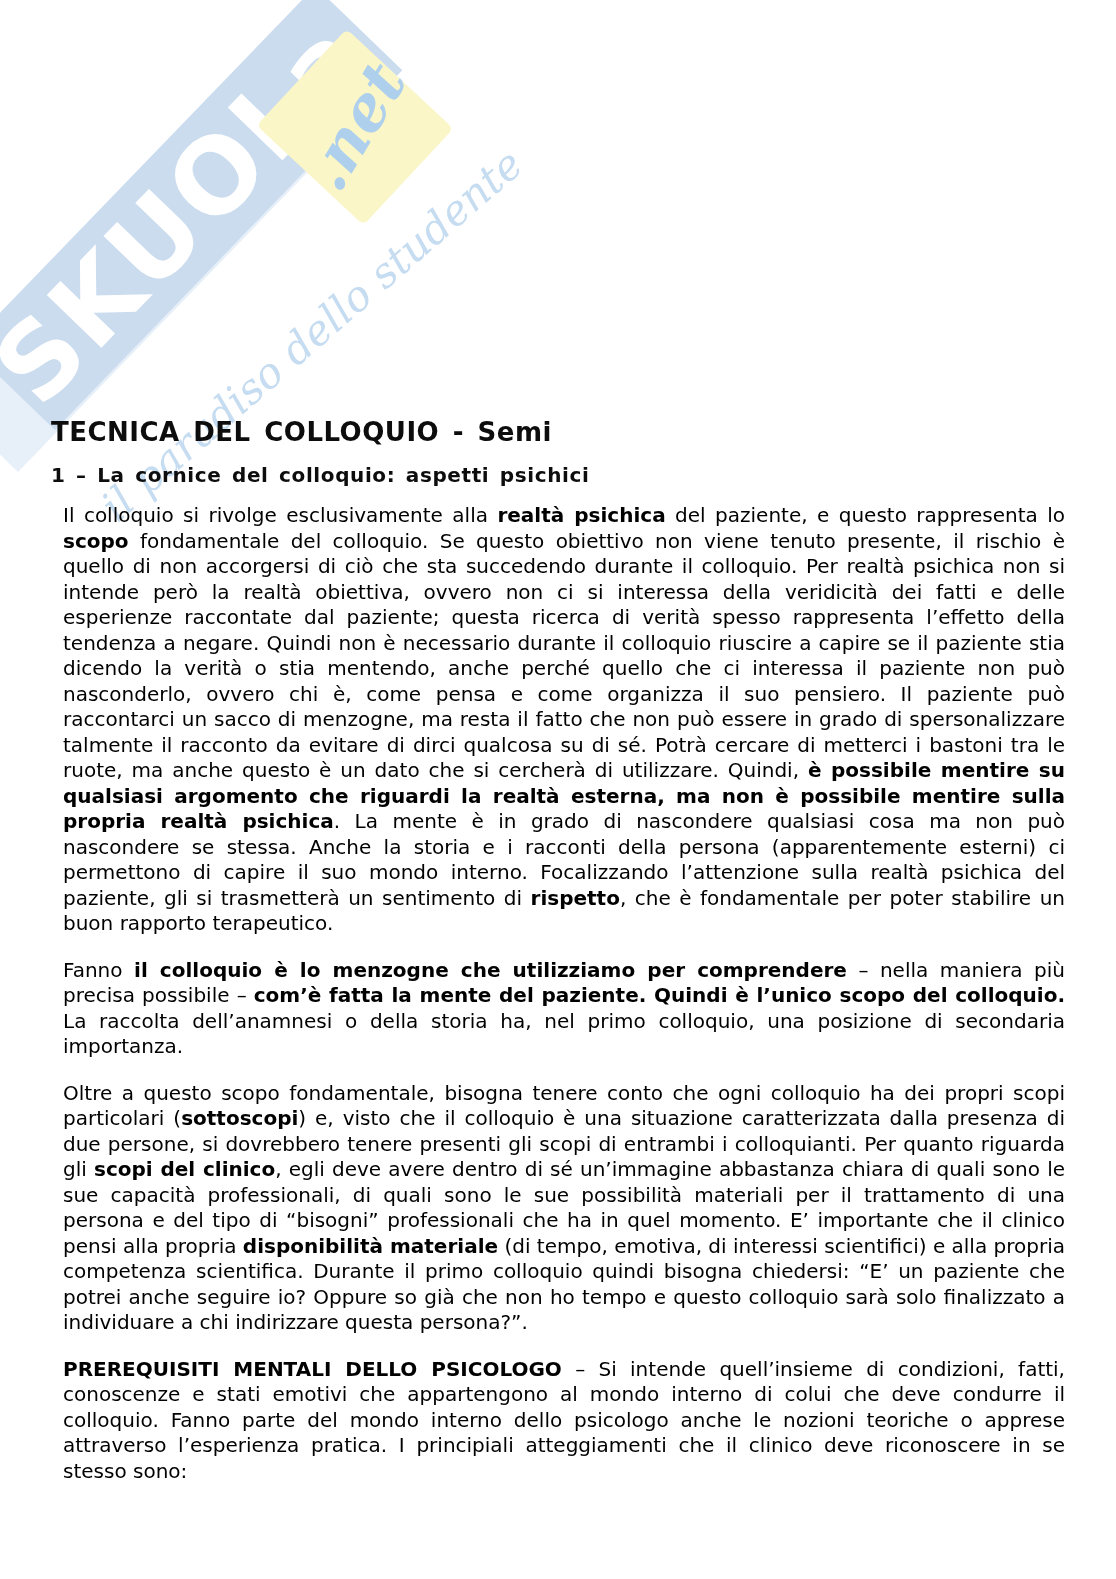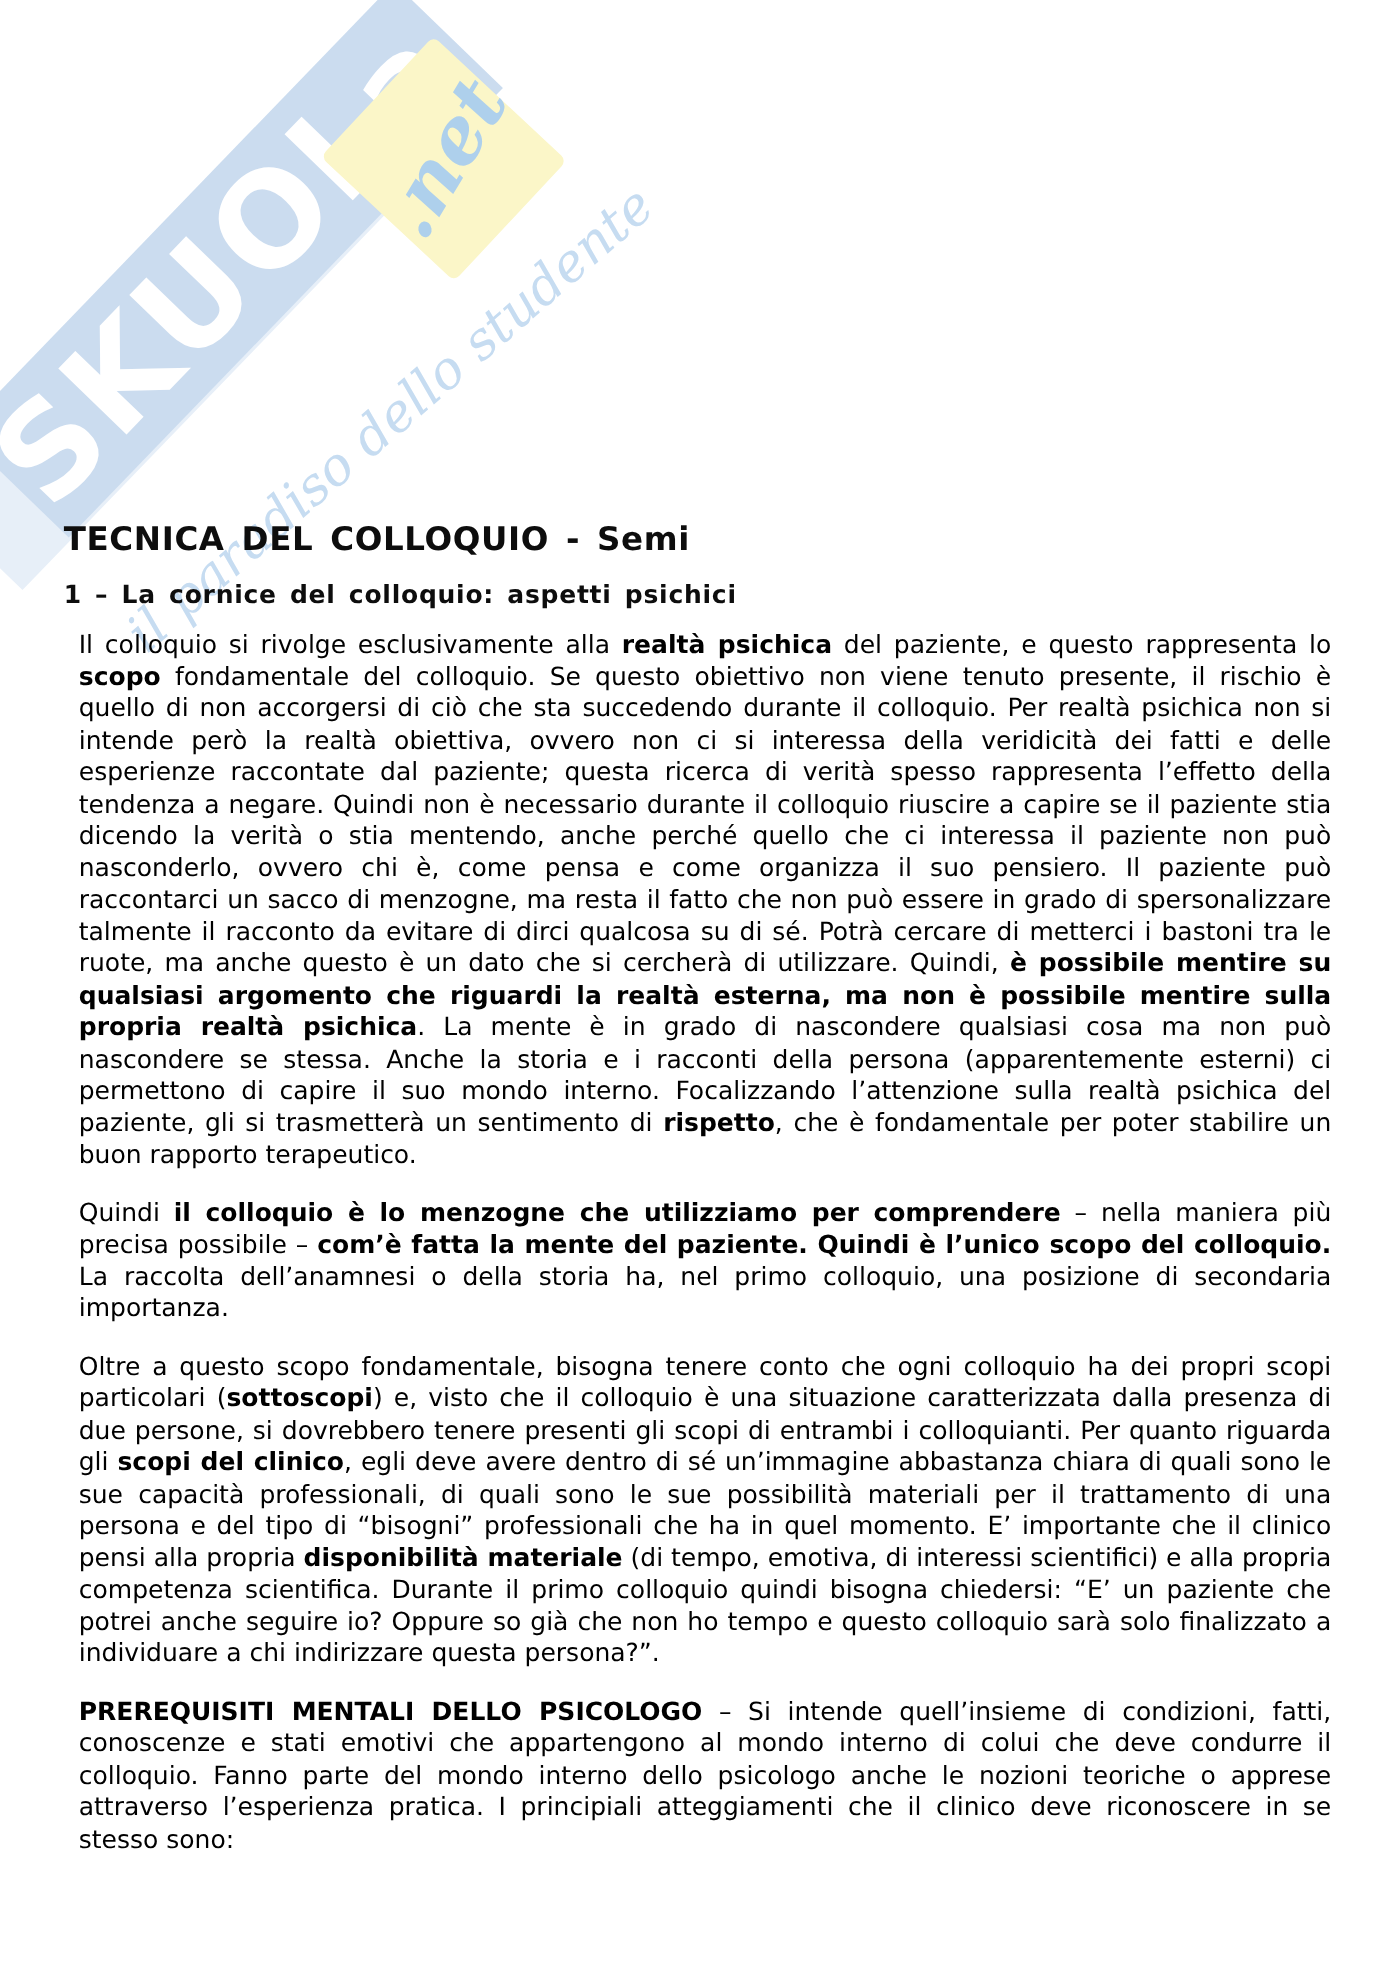--- a/index.html
+++ b/index.html
@@ -80,19 +80,19 @@
       <span class="wm-net" style="color: rgb(174, 208, 236);">.net</span>
     </div>
     <div class="wm-tagline" style="color: rgb(198, 220, 241);">il paradiso dello studente</div>
   </div>
 
   <div class="content">
     <h1 class="doc-title">TECNICA DEL COLLOQUIO - Semi</h1>
     <h2 class="doc-heading">1 – La cornice del colloquio: aspetti psichici</h2>
     <div class="paragraphs" id="paragraphs">
         <p><span>Il colloquio si rivolge esclusivamente alla </span><b>realtà psichica</b><span> del paziente, e questo rappresenta lo </span><b>scopo</b><span> fondamentale del colloquio. Se questo obiettivo non viene tenuto presente, il rischio è quello di non accorgersi di ciò che sta succedendo durante il colloquio. Per realtà psichica non si intende però la realtà obiettiva, ovvero non ci si interessa della veridicità dei fatti e delle esperienze raccontate dal paziente; questa ricerca di verità spesso rappresenta l’effetto della tendenza a negare. Quindi non è necessario durante il colloquio riuscire a capire se il paziente stia dicendo la verità o stia mentendo, anche perché quello che ci interessa il paziente non può nasconderlo, ovvero chi è, come pensa e come organizza il suo pensiero. Il paziente può raccontarci un sacco di menzogne, ma resta il fatto che non può essere in grado di spersonalizzare talmente il racconto da evitare di dirci qualcosa su di sé. Potrà cercare di metterci i bastoni tra le ruote, ma anche questo è un dato che si cercherà di utilizzare. Quindi, </span><b>è possibile mentire su qualsiasi argomento che riguardi la realtà esterna, ma non è possibile mentire sulla propria realtà psichica</b><span>. La mente è in grado di nascondere qualsiasi cosa ma non può nascondere se stessa. Anche la storia e i racconti della persona (apparentemente esterni) ci permettono di capire il suo mondo interno. Focalizzando l’attenzione sulla realtà psichica del paziente, gli si trasmetterà un sentimento di </span><b>rispetto</b><span>, che è fondamentale per poter stabilire un buon rapporto terapeutico.</span></p>
-        <p><span>Quindi </span><b>il colloquio è lo menzogne che utilizziamo per comprendere</b><span> – nella maniera più precisa possibile – </span><b>com’è fatta la mente del paziente. Quindi è l’unico scopo del colloquio.</b><span> La raccolta dell’anamnesi o della storia ha, nel primo colloquio, una posizione di secondaria importanza.</span></p>
+        <p><span>Fanno </span><b>il colloquio è lo menzogne che utilizziamo per comprendere</b><span> – nella maniera più precisa possibile – </span><b>com’è fatta la mente del paziente. Quindi è l’unico scopo del colloquio.</b><span> La raccolta dell’anamnesi o della storia ha, nel primo colloquio, una posizione di secondaria importanza.</span></p>
         <p><span>Oltre a questo scopo fondamentale, bisogna tenere conto che ogni colloquio ha dei propri scopi particolari (</span><b>sottoscopi</b><span>) e, visto che il colloquio è una situazione caratterizzata dalla presenza di due persone, si dovrebbero tenere presenti gli scopi di entrambi i colloquianti. Per quanto riguarda gli </span><b>scopi del clinico</b><span>, egli deve avere dentro di sé un’immagine abbastanza chiara di quali sono le sue capacità professionali, di quali sono le sue possibilità materiali per il trattamento di una persona e del tipo di “bisogni” professionali che ha in quel momento. E’ importante che il clinico pensi alla propria </span><b>disponibilità materiale</b><span> (di tempo, emotiva, di interessi scientifici) e alla propria competenza scientifica. Durante il primo colloquio quindi bisogna chiedersi: “E’ un paziente che potrei anche seguire io? Oppure so già che non ho tempo e questo colloquio sarà solo finalizzato a individuare a chi indirizzare questa persona?”.</span></p>
         <p><b>PREREQUISITI MENTALI DELLO PSICOLOGO</b><span> – Si intende quell’insieme di condizioni, fatti, conoscenze e stati emotivi che appartengono al mondo interno di colui che deve condurre il colloquio. Fanno parte del mondo interno dello psicologo anche le nozioni teoriche o apprese attraverso l’esperienza pratica. I principiali atteggiamenti che il clinico deve riconoscere in se stesso sono:</span></p>
       </div>
   </div>
 
 </div>
 
 </body></html>

